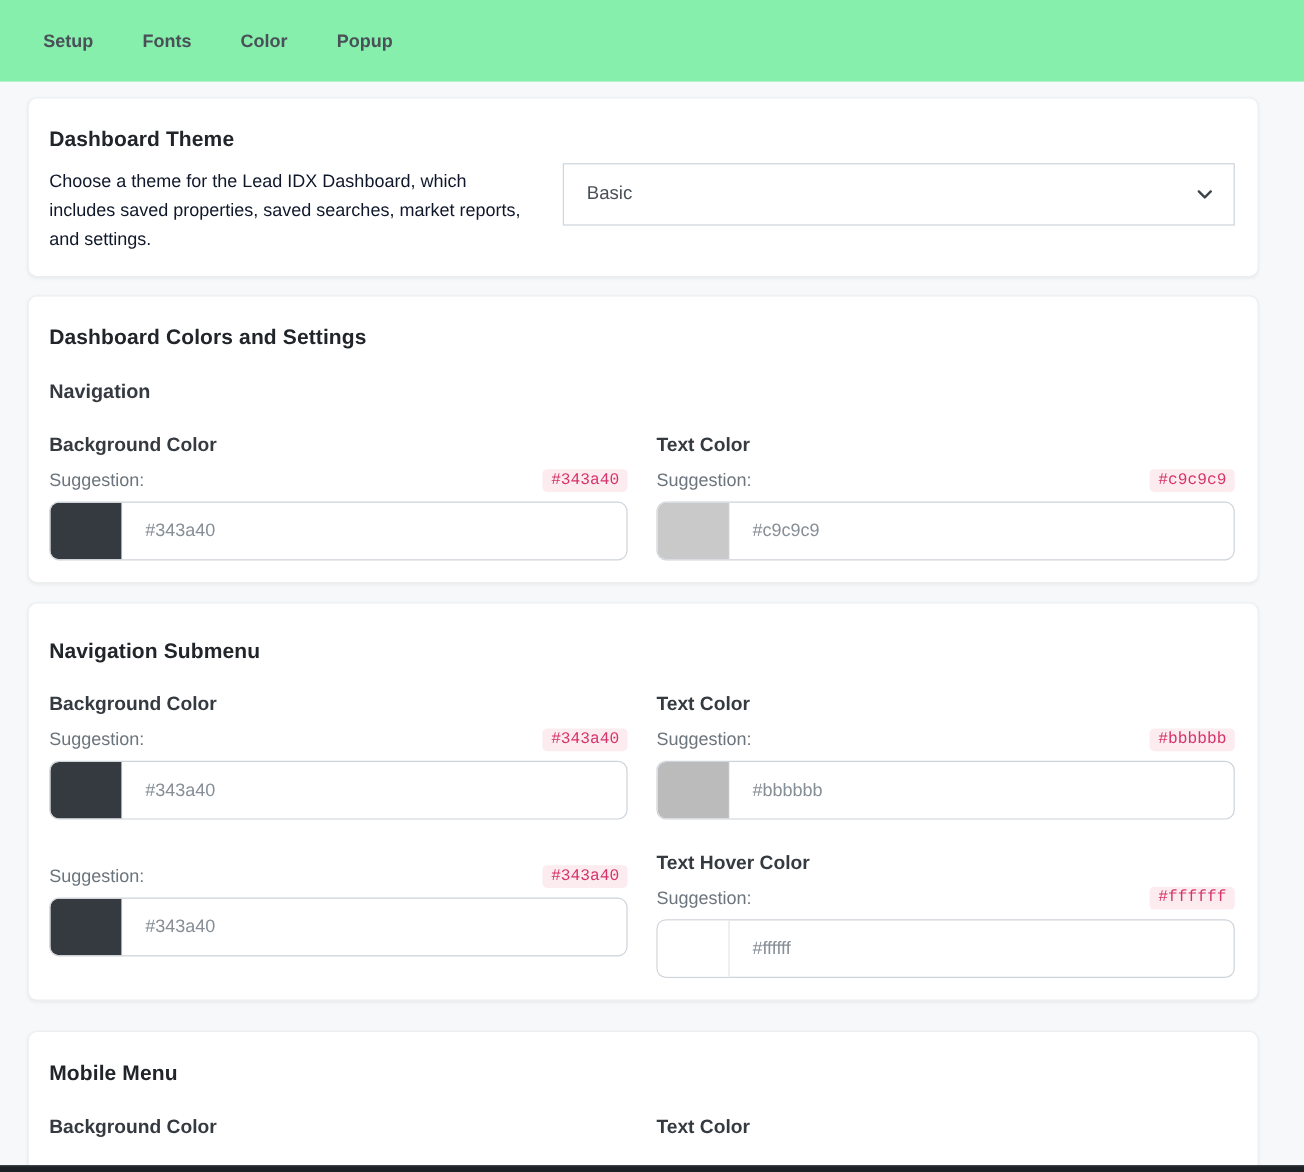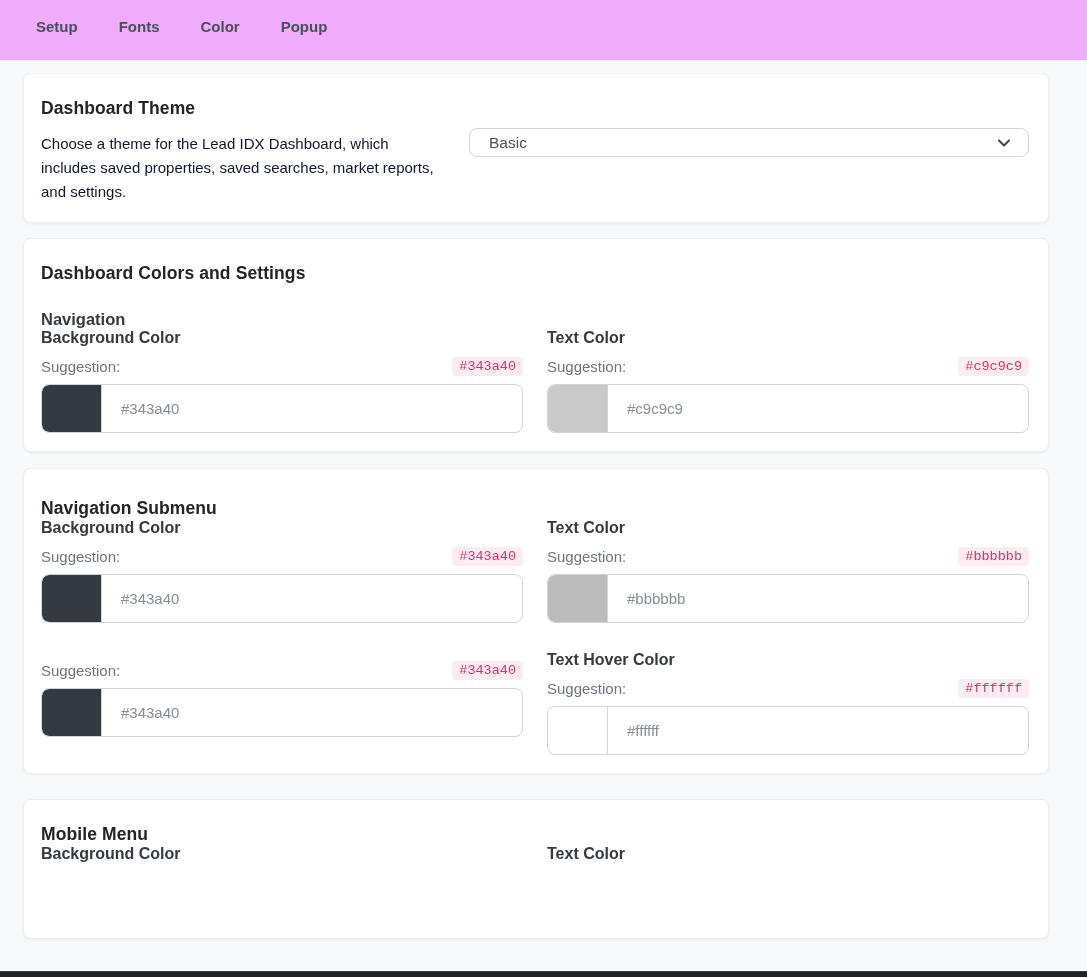--- a/index.html
+++ b/index.html
@@ -4,21 +4,21 @@
 <style>
   * { box-sizing: border-box; margin: 0; padding: 0; }
   html, body { width: 1087px; height: 977px; overflow: hidden; }
   body {
     font-family: "Liberation Sans", sans-serif;
     background: #f7f8fa;
     position: relative;
   }
 
   
-  .tabbar-wrap { background: #f0abfc; padding: 5px 0 12px 18px; }
+  .tabbar-wrap { background: #86efac; padding: 13px 0 12px 18px; }
   .tabbar { display: flex; align-items: center; gap: 5px; }
   .tab {
     padding: 13px 18px;
     font-size: 15px;
     font-weight: 700;
     color: #495057;
     border-radius: 8px;
     cursor: pointer;
     white-space: nowrap;
   }
@@ -57,39 +57,40 @@
     width: 402px;
     font-size: 15px;
     line-height: 24px;
     color: #0f172a;
   }
   .select {
     position: absolute;
     top: 54px;
     right: 19px;
     width: 560px;
-    height: 29px;
+    height: 52px;
     border: 1px solid #ced4da;
-    border-radius: 8px;
+    border-radius: 0;
     background: #ffffff;
     display: flex;
     align-items: center;
     justify-content: space-between;
     padding: 0 15px 0 19px;
     cursor: pointer;
   }
   .select-value { font-size: 15.5px; color: #495057; }
   .chevron { width: 18px; height: 18px; flex: 0 0 auto; }
 
   
   .field-grid {
     display: grid;
     grid-template-columns: 1fr 1fr;
     column-gap: 24px;
     row-gap: 28px;
+    margin-top: 26px;
   }
   .field-label {
     font-size: 16px;
     font-weight: 700;
     color: #343a40;
   }
   .suggestion-row {
     margin-top: 10px;
     display: flex;
     align-items: center;

